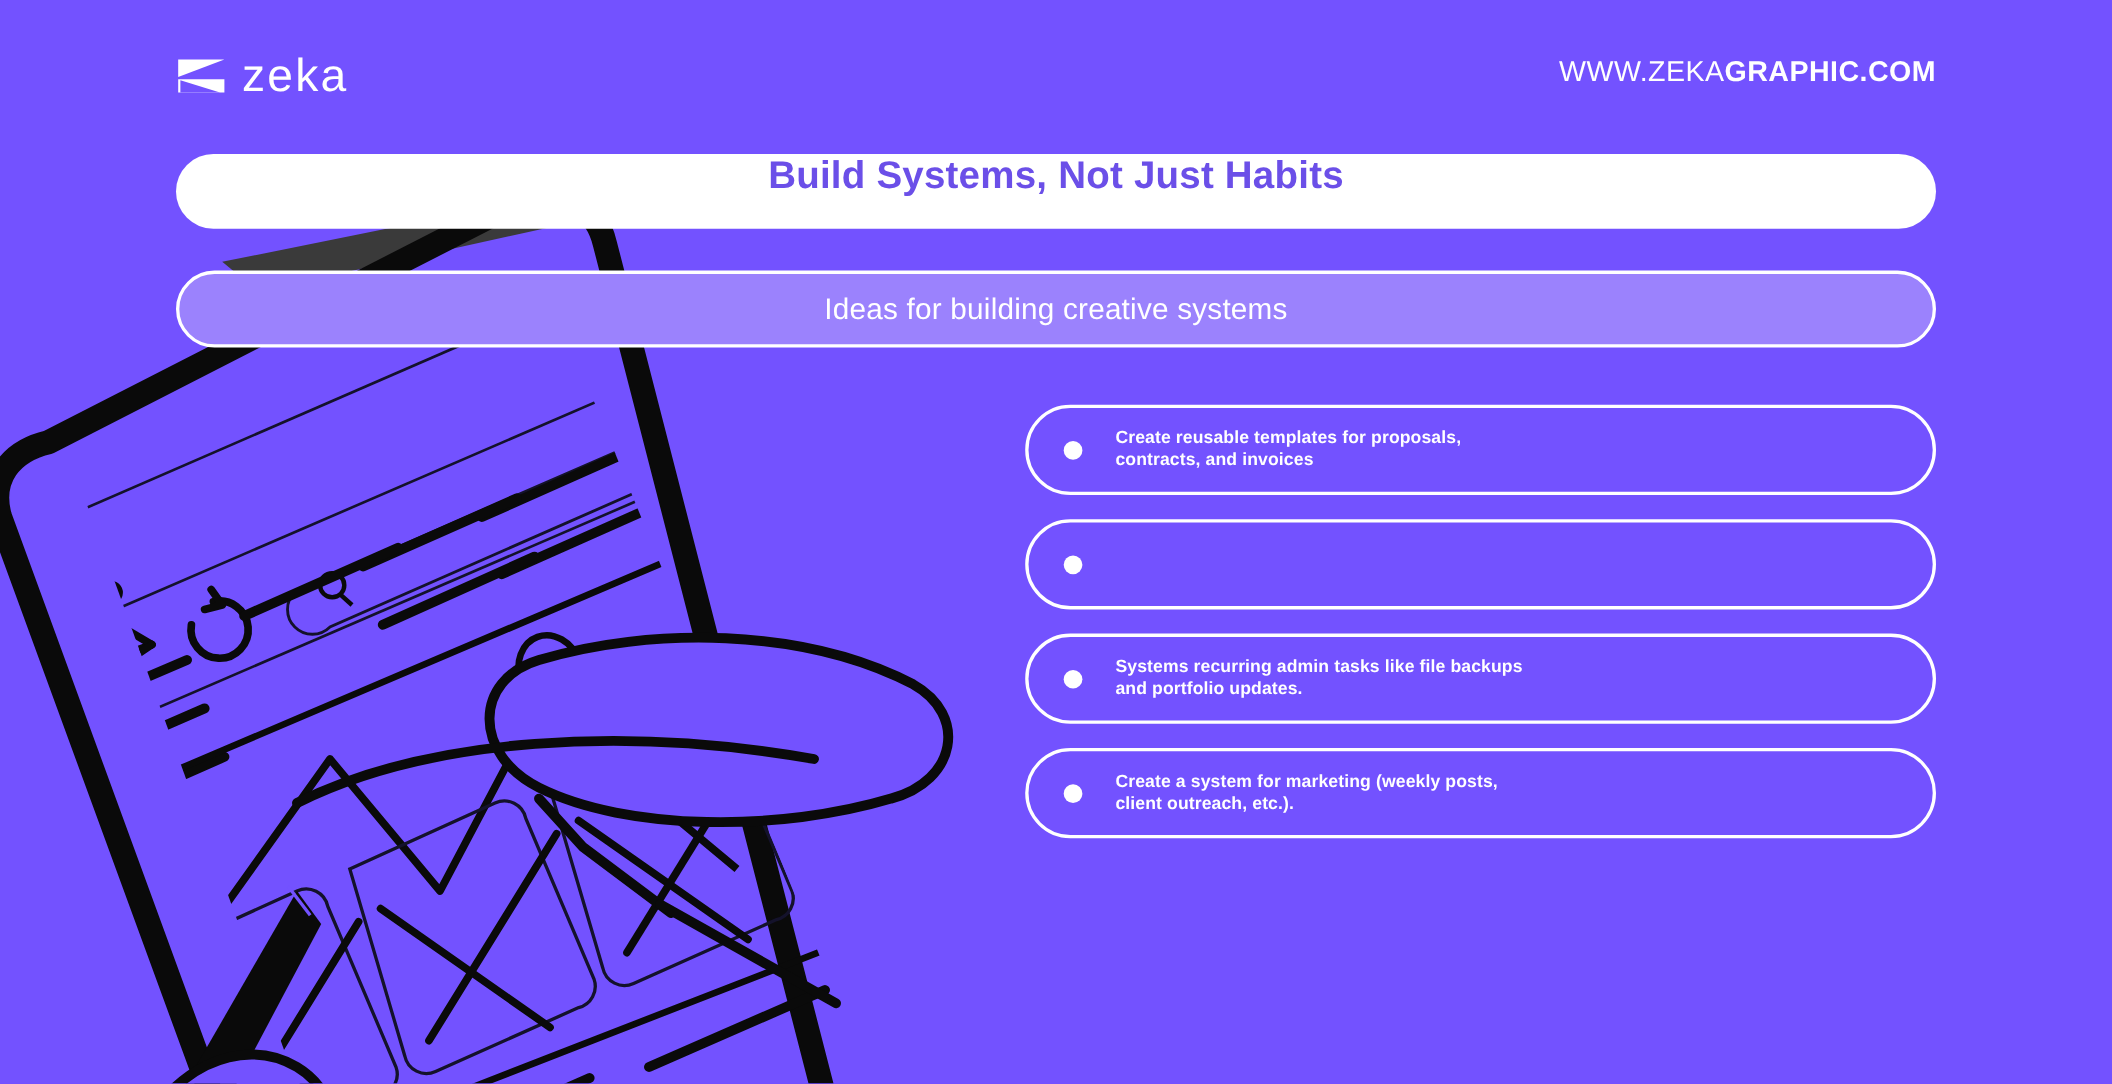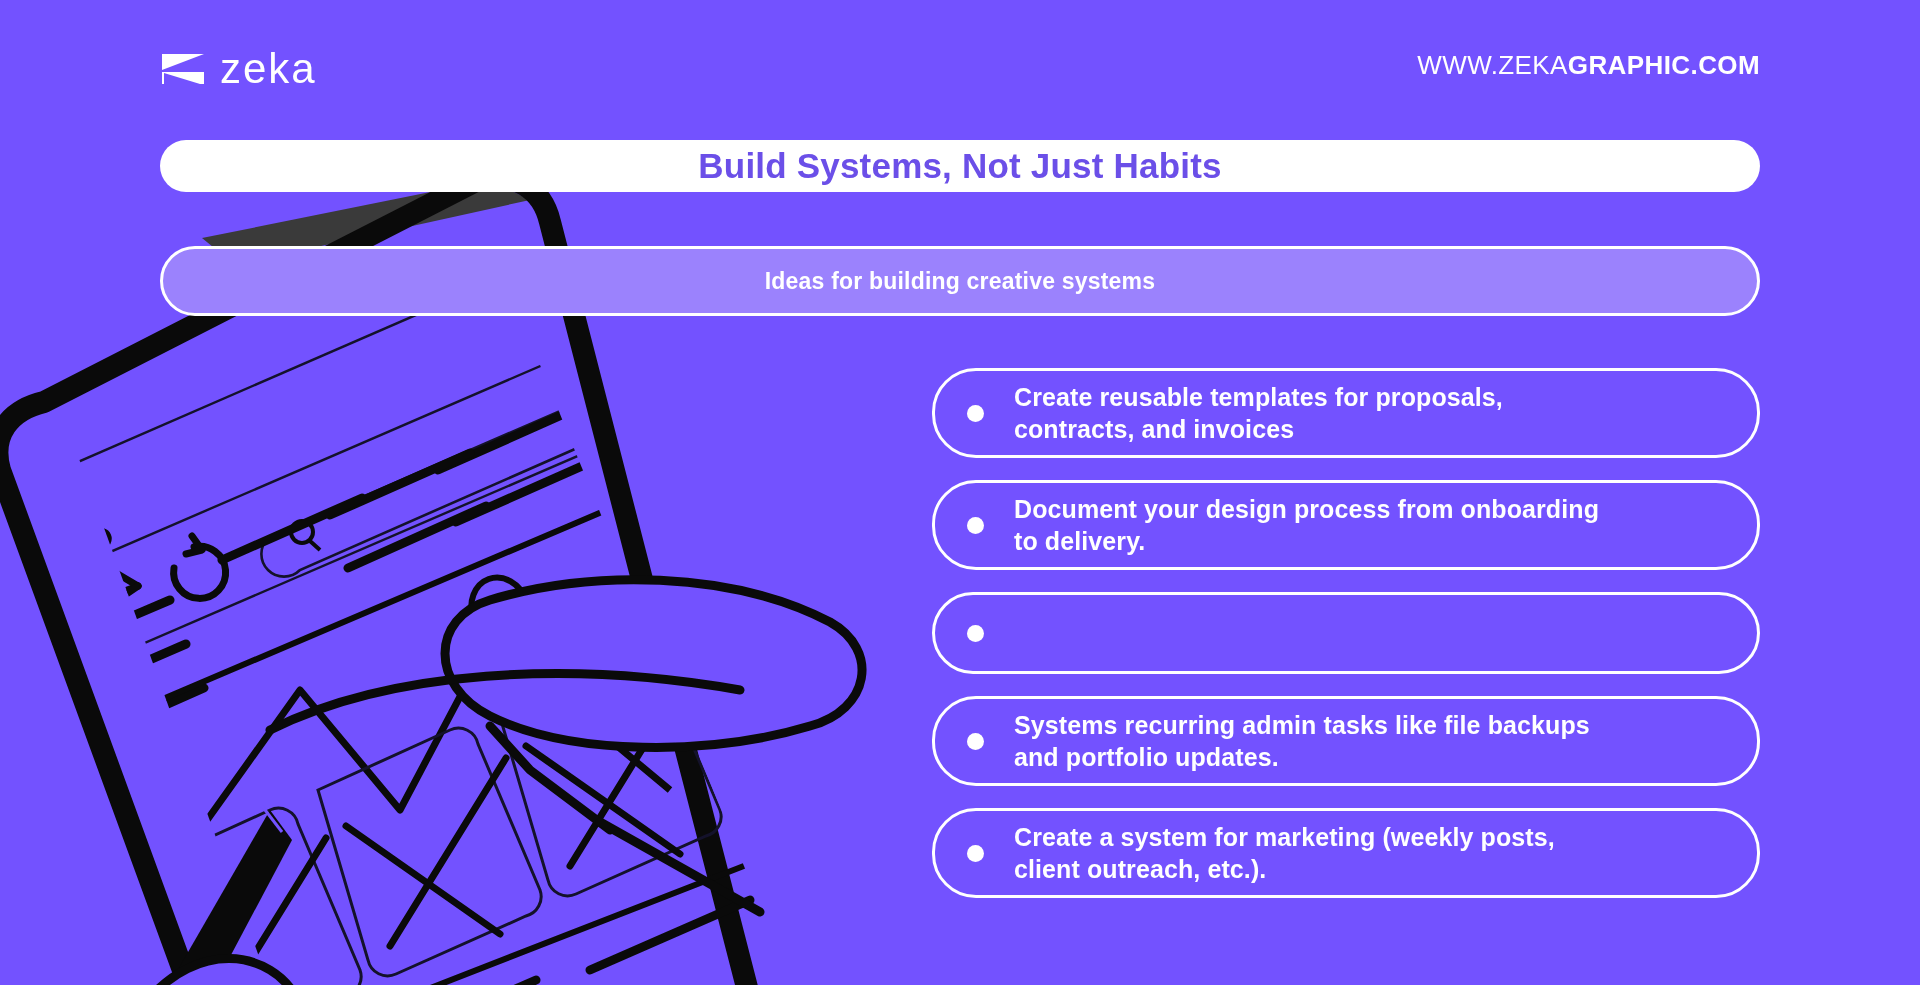--- a/index.html
+++ b/index.html
@@ -33,39 +33,39 @@
     position:absolute; right:160px; top:52px;
     color:#ffffff; font-size:26px; letter-spacing:.4px;
     white-space:nowrap; line-height:1;
   }
   .site-url .u-light { font-weight:300; }
   .site-url .u-bold  { font-weight:700; }
 
   
   .title-bar {
     position:absolute; left:160px; top:140px;
-    width:1600px; height:52px;
+    width:1600px; height:68px;
     background:#ffffff; border-radius:37px;
-    display:flex; align-items:center; justify-content:center;
+    display:flex; align-items:flex-start; justify-content:center;
     z-index:6;
   }
   .title-bar .title-text {
     color:#6b4fe8; font-size:35px; font-weight:700; letter-spacing:.2px;
     white-space:nowrap;
   }
 
   .subtitle-bar {
     position:absolute; left:160px; top:246px;
     width:1600px; height:70px;
     background:#9b82fd; border:3px solid #ffffff; border-radius:35px;
     display:flex; align-items:center; justify-content:center;
     z-index:6;
   }
   .subtitle-bar .subtitle-text {
-    color:#ffffff; font-size:23px; font-weight:700; letter-spacing:.2px;
+    color:#ffffff; font-size:27px; font-weight:400; letter-spacing:.2px;
     white-space:nowrap;
   }
 
   
   .idea-list {
     position:absolute; left:932px; top:368px;
     width:828px; z-index:5;
     display:flex; flex-direction:column; gap:22px;
   }
   .idea-card {
@@ -74,21 +74,21 @@
     border:3px solid #ffffff; border-radius:44px;
     display:flex; align-items:center;
     padding:10px 34px 10px 32px;
     background:transparent;
   }
   .idea-bullet {
     width:17px; height:17px; border-radius:50%;
     background:#ffffff; flex:0 0 auto; margin-right:30px;
   }
   .idea-text {
-    color:#ffffff; font-size:25px; font-weight:700;
+    color:#ffffff; font-size:16px; font-weight:700;
     line-height:1.28; letter-spacing:.1px;
     white-space:pre-line;
   }
 
   
   .illustration {
     position:absolute; left:-30px; top:170px;
     width:1030px; height:900px;
     z-index:2; pointer-events:none;
   }
@@ -260,25 +260,20 @@
   </div>
 
   <div class="idea-list">
     <div class="idea-card">
       <span class="idea-bullet"></span>
       <span class="idea-text">Create reusable templates for proposals,
 contracts, and invoices</span>
     </div>
     <div class="idea-card">
       <span class="idea-bullet"></span>
-      <span class="idea-text">Document your design process from onboarding
-to delivery.</span>
-    </div>
-    <div class="idea-card">
-      <span class="idea-bullet"></span>
     </div>
     <div class="idea-card">
       <span class="idea-bullet"></span>
       <span class="idea-text">Systems recurring admin tasks like file backups
 and portfolio updates.</span>
     </div>
     <div class="idea-card">
       <span class="idea-bullet"></span>
       <span class="idea-text">Create a system for marketing (weekly posts,
 client outreach, etc.).</span>

